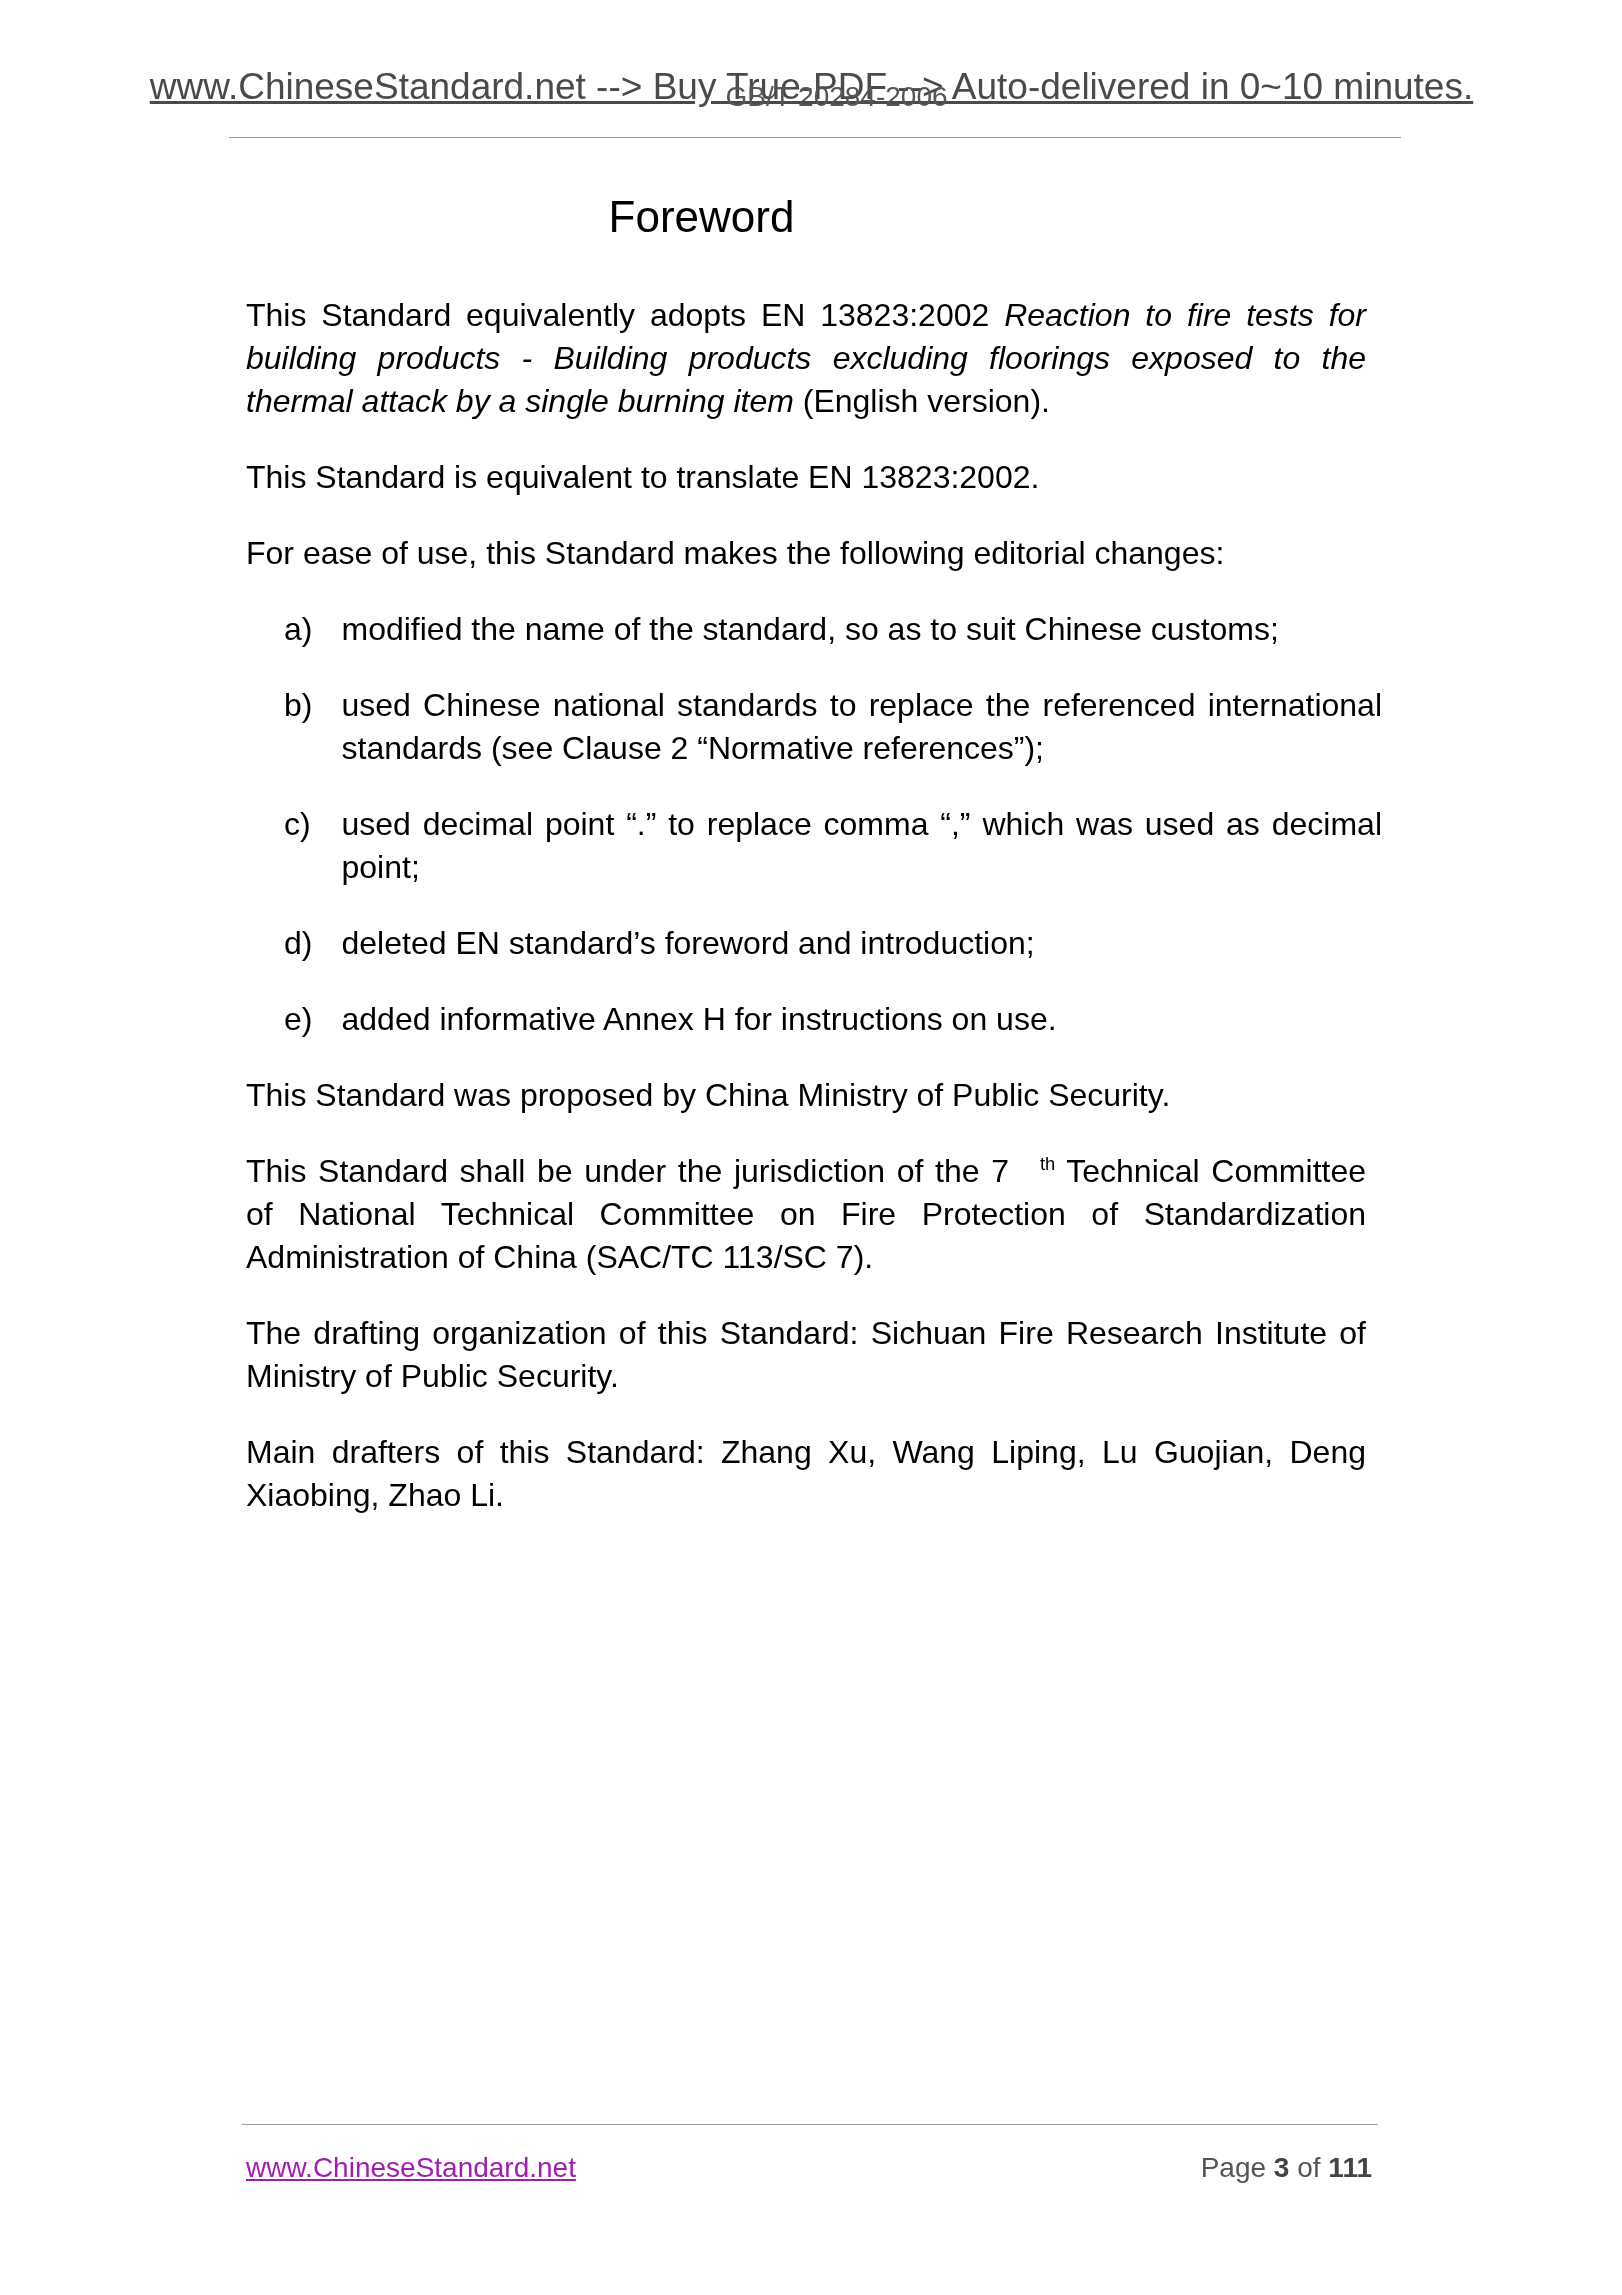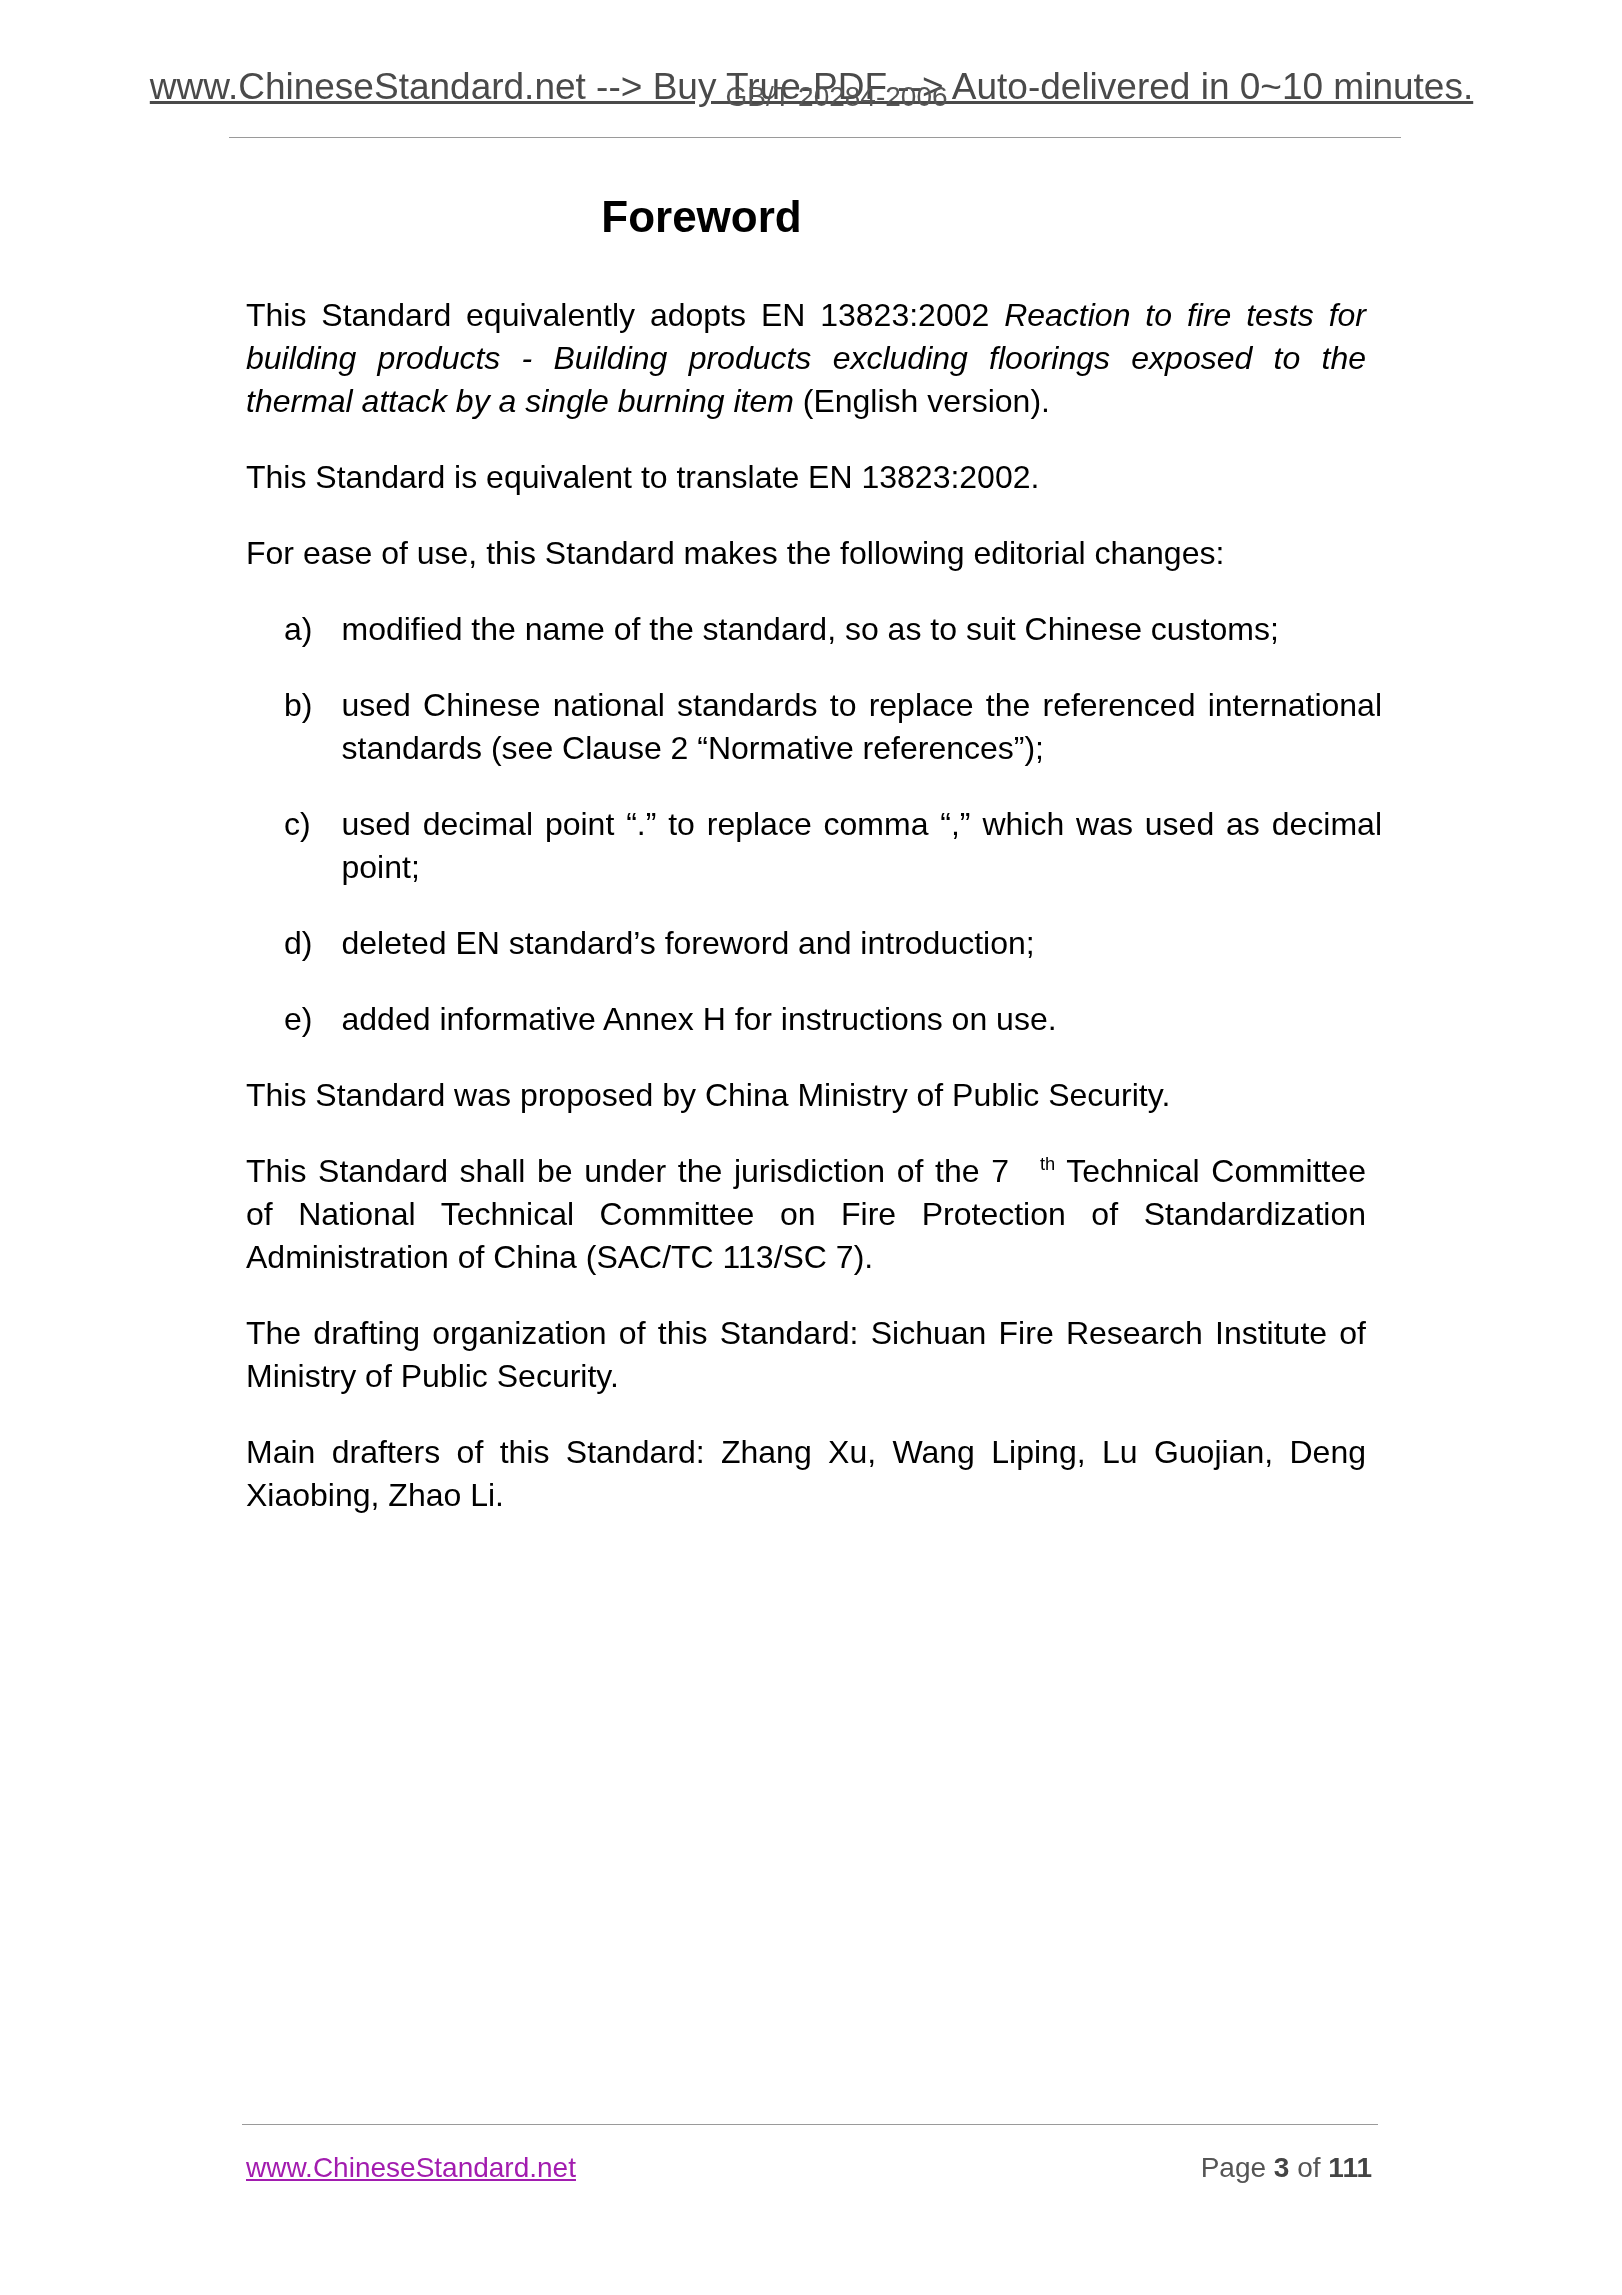--- a/index.html
+++ b/index.html
@@ -54,21 +54,21 @@
       height: 0;
       border-top: 1.7px solid #9a9a9a;
     }
     .title {
       position: absolute;
       left: 0;
       width: 1403px;
       top: 190px;
       text-align: center;
       font-size: 44px;
-      font-weight: bold;
+      font-weight: normal;
       line-height: 53px;
     }
     .body-text {
       position: absolute;
       left: 246px;
       width: 1136px;
       top: 294px;
       font-size: 32px;
       line-height: 43px;
     }

